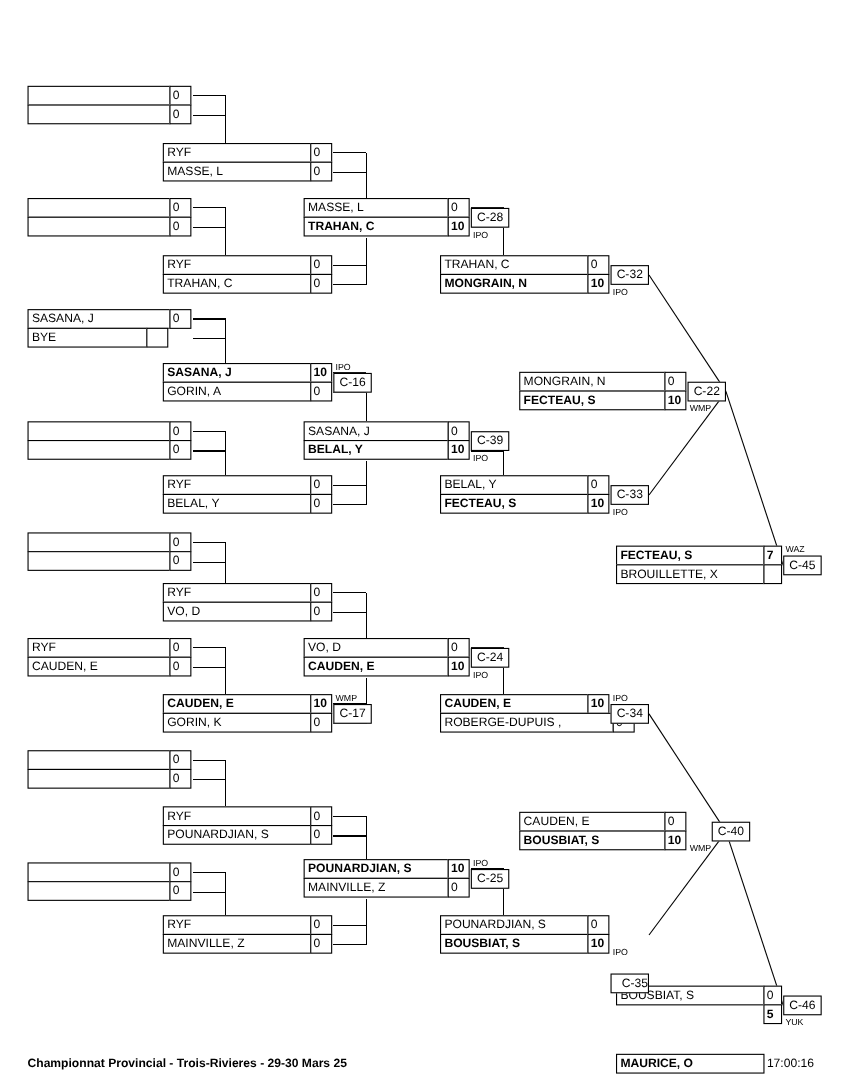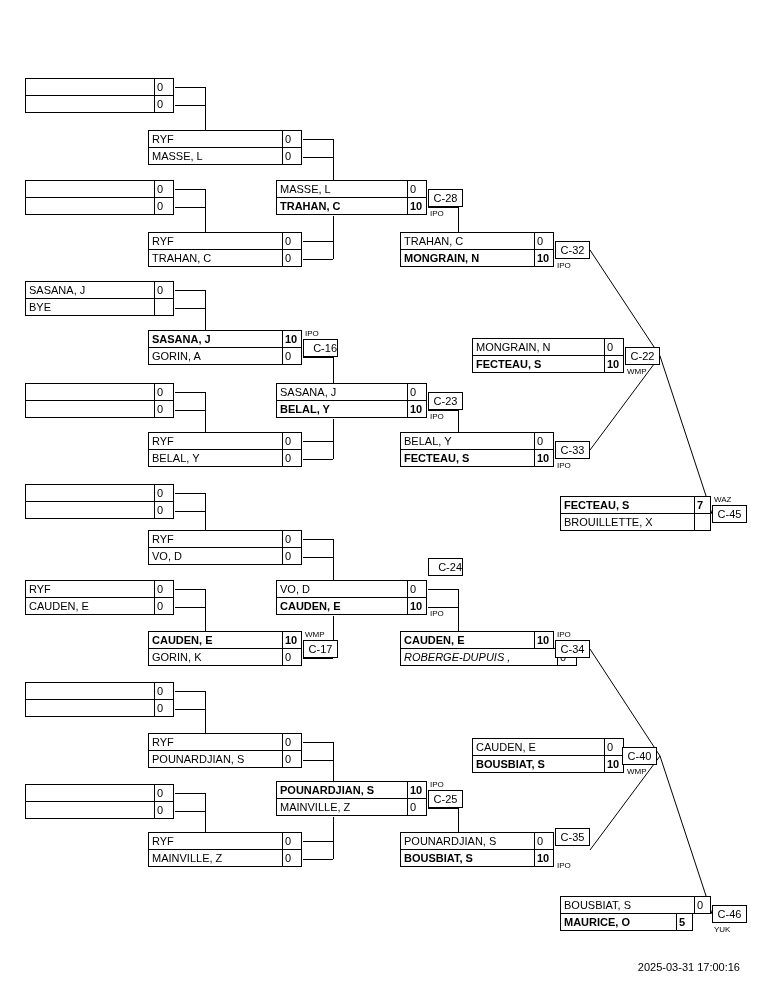--- a/index.html
+++ b/index.html
@@ -126,21 +126,21 @@
           <div class="cell name" style="width: 130px;"></div>
           <div class="cell score" style="width: 20px;">0</div>
         </div>
       </div>
       <div class="match" style="left: 25px; top: 281px;">
         <div class="row">
           <div class="cell name" style="width: 130px;">SASANA, J</div>
           <div class="cell score" style="width: 20px;">0</div>
         </div>
         <div class="row">
-          <div class="cell name" style="width: 130px;">BYE</div>
+          <div class="cell name" style="width: 109px;">BYE</div>
           <div class="cell score" style="width: 20px;"></div>
         </div>
       </div>
       <div class="match" style="left: 25px; top: 383px;">
         <div class="row">
           <div class="cell name" style="width: 130px;"></div>
           <div class="cell score" style="width: 20px;">0</div>
         </div>
         <div class="row">
           <div class="cell name" style="width: 130px;"></div>
@@ -210,21 +210,21 @@
       <div class="match" style="left: 148px; top: 330px;">
         <div class="row win">
           <div class="cell name" style="width: 135px;">SASANA, J</div>
           <div class="cell score" style="width: 20px;">10</div>
         </div>
         <div class="row">
           <div class="cell name" style="width: 135px;">GORIN, A</div>
           <div class="cell score" style="width: 20px;">0</div>
         </div>
       </div>
-      <div class="mlabel" style="left: 303px; top: 339px; text-align: right;">C-16</div>
+      <div class="mlabel" style="left: 303px; top: 339px;">C-16</div>
       <div class="mtag" style="left: 305px; top: 329px;">IPO</div>
       <div class="match" style="left: 148px; top: 432px;">
         <div class="row">
           <div class="cell name" style="width: 135px;">RYF</div>
           <div class="cell score" style="width: 20px;">0</div>
         </div>
         <div class="row">
           <div class="cell name" style="width: 135px;">BELAL, Y</div>
           <div class="cell score" style="width: 20px;">0</div>
         </div>
@@ -286,33 +286,33 @@
       <div class="match" style="left: 276px; top: 383px;">
         <div class="row">
           <div class="cell name" style="width: 132px;">SASANA, J</div>
           <div class="cell score" style="width: 20px;">0</div>
         </div>
         <div class="row win">
           <div class="cell name" style="width: 132px;">BELAL, Y</div>
           <div class="cell score" style="width: 20px;">10</div>
         </div>
       </div>
-      <div class="mlabel" style="left: 428px; top: 392px;">C-23</div>
+      <div class="mlabel" style="left: 428px; top: 392px;">C-39</div>
       <div class="mtag" style="left: 430px; top: 412px;">IPO</div>
       <div class="match" style="left: 276px; top: 580px;">
         <div class="row">
           <div class="cell name" style="width: 132px;">VO, D</div>
           <div class="cell score" style="width: 20px;">0</div>
         </div>
         <div class="row win">
           <div class="cell name" style="width: 132px;">CAUDEN, E</div>
           <div class="cell score" style="width: 20px;">10</div>
         </div>
       </div>
-      <div class="mlabel" style="left: 428px; top: 558px; text-align: right;">C-24</div>
+      <div class="mlabel" style="left: 428px; top: 589px;">C-24</div>
       <div class="mtag" style="left: 430px; top: 609px;">IPO</div>
       <div class="match" style="left: 276px; top: 781px;">
         <div class="row win">
           <div class="cell name" style="width: 132px;">POUNARDJIAN, S</div>
           <div class="cell score" style="width: 20px;">10</div>
         </div>
         <div class="row">
           <div class="cell name" style="width: 132px;">MAINVILLE, Z</div>
           <div class="cell score" style="width: 20px;">0</div>
         </div>
@@ -342,37 +342,37 @@
         </div>
       </div>
       <div class="mlabel" style="left: 555px; top: 441px;">C-33</div>
       <div class="mtag" style="left: 557px; top: 461px;">IPO</div>
       <div class="match" style="left: 400px; top: 631px;">
         <div class="row win">
           <div class="cell name" style="width: 135px;">CAUDEN, E</div>
           <div class="cell score" style="width: 20px;">10</div>
         </div>
         <div class="row">
-          <div class="cell name" style="width: 158px; font-style: italic;">ROBERGE-DUPUIS ,</div>
+          <div class="cell name" style="width: 158px;">ROBERGE-DUPUIS ,</div>
           <div class="cell score" style="width: 20px;">0</div>
         </div>
       </div>
       <div class="mlabel" style="left: 555px; top: 640px;">C-34</div>
       <div class="mtag" style="left: 557px; top: 630px;">IPO</div>
       <div class="match" style="left: 400px; top: 832px;">
         <div class="row">
           <div class="cell name" style="width: 135px;">POUNARDJIAN, S</div>
           <div class="cell score" style="width: 20px;">0</div>
         </div>
         <div class="row win">
           <div class="cell name" style="width: 135px;">BOUSBIAT, S</div>
           <div class="cell score" style="width: 20px;">10</div>
         </div>
       </div>
-      <div class="mlabel" style="left: 555px; top: 828px;">C-35</div>
+      <div class="mlabel" style="left: 555px; top: 885px; text-align: right;">C-35</div>
       <div class="mtag" style="left: 557px; top: 861px;">IPO</div>
       <div class="match" style="left: 472px; top: 338px;">
         <div class="row">
           <div class="cell name" style="width: 133px;">MONGRAIN, N</div>
           <div class="cell score" style="width: 20px;">0</div>
         </div>
         <div class="row win">
           <div class="cell name" style="width: 133px;">FECTEAU, S</div>
           <div class="cell score" style="width: 20px;">10</div>
         </div>
@@ -382,41 +382,42 @@
       <div class="match" style="left: 472px; top: 738px;">
         <div class="row">
           <div class="cell name" style="width: 133px;">CAUDEN, E</div>
           <div class="cell score" style="width: 20px;">0</div>
         </div>
         <div class="row win">
           <div class="cell name" style="width: 133px;">BOUSBIAT, S</div>
           <div class="cell score" style="width: 20px;">10</div>
         </div>
       </div>
-      <div class="mlabel" style="left: 622px; top: 747px;">C-40</div>
+      <div class="mlabel" style="left: 647px; top: 747px;">C-40</div>
       <div class="mtag" style="left: 627px; top: 767px;">WMP</div>
       <div class="match" style="left: 560px; top: 496px;">
         <div class="row win">
           <div class="cell name" style="width: 135px;">FECTEAU, S</div>
           <div class="cell score" style="width: 17px;">7</div>
         </div>
         <div class="row">
           <div class="cell name" style="width: 135px;">BROUILLETTE, X</div>
           <div class="cell score" style="width: 17px;"></div>
         </div>
       </div>
       <div class="mlabel" style="left: 712px; top: 505px;">C-45</div>
       <div class="mtag" style="left: 714px; top: 495px;">WAZ</div>
       <div class="match" style="left: 560px; top: 896px;">
         <div class="row">
           <div class="cell name" style="width: 135px;">BOUSBIAT, S</div>
           <div class="cell score" style="width: 17px;">0</div>
         </div>
         <div class="row win">
-          <div class="cell name" style="width: 117px;">MAURICE, O</div>
+          <div class="cell name" style="width: 135px; margin-top: 45px;">MAURICE, O</div>
           <div class="cell score" style="width: 17px;">5</div>
         </div>
       </div>
       <div class="mlabel" style="left: 712px; top: 905px;">C-46</div>
       <div class="mtag" style="left: 714px; top: 925px;">YUK</div>
     </div>
+  <div class="footer-left">Championnat Provincial - Trois-Rivieres - 29-30 Mars 25</div>
   <div class="footer-right">2025-03-31 17:00:16</div>
 </div>
 
 </body></html>

